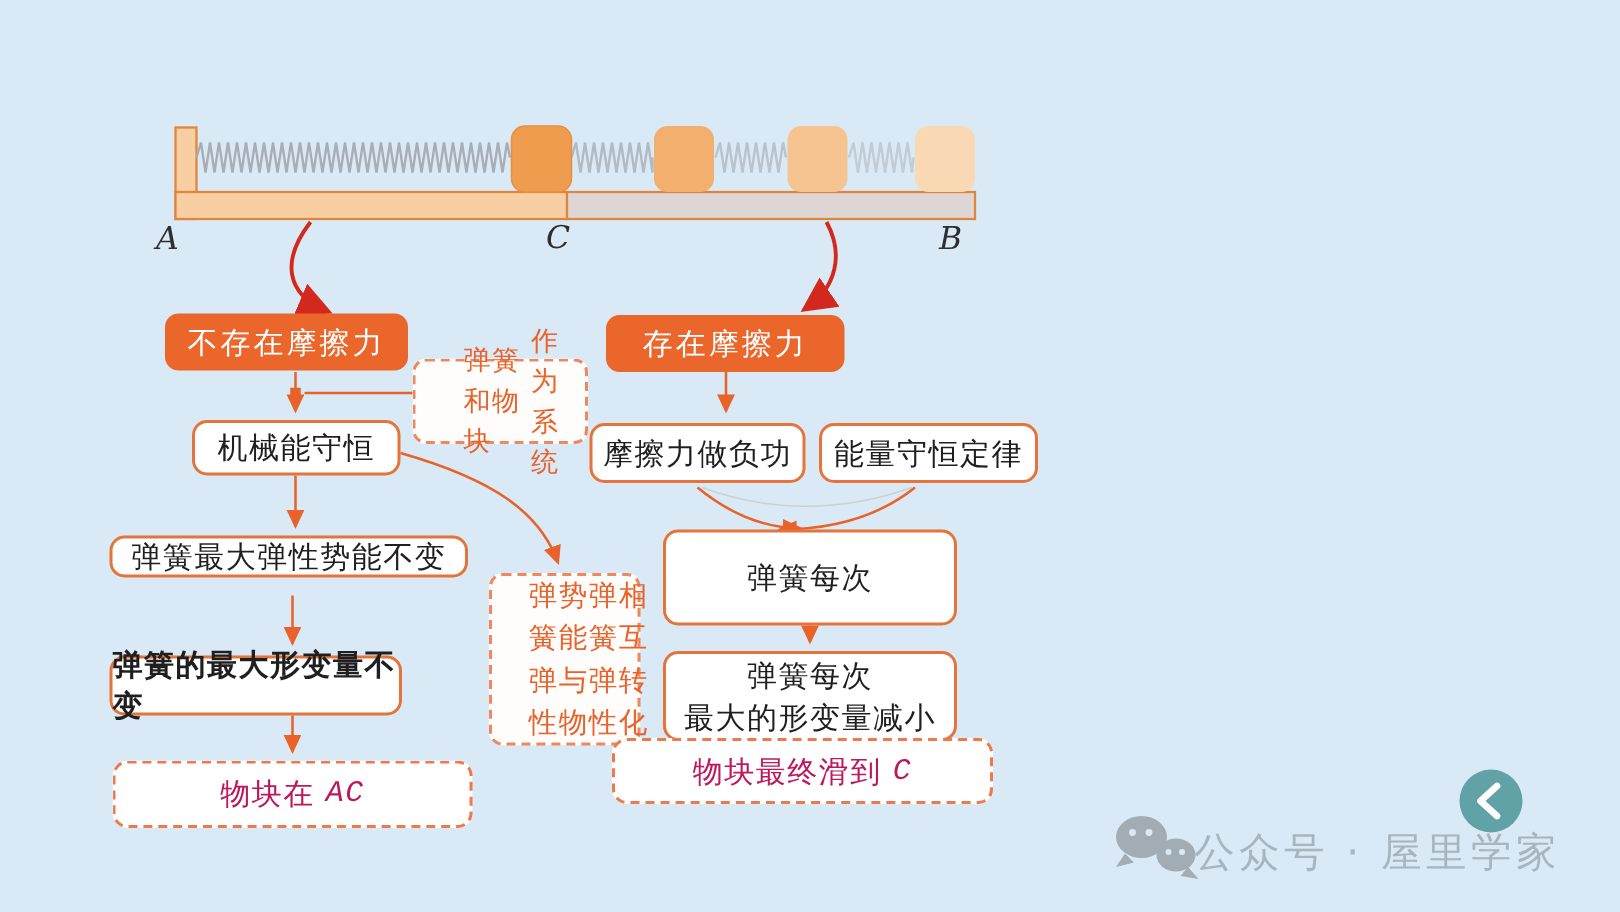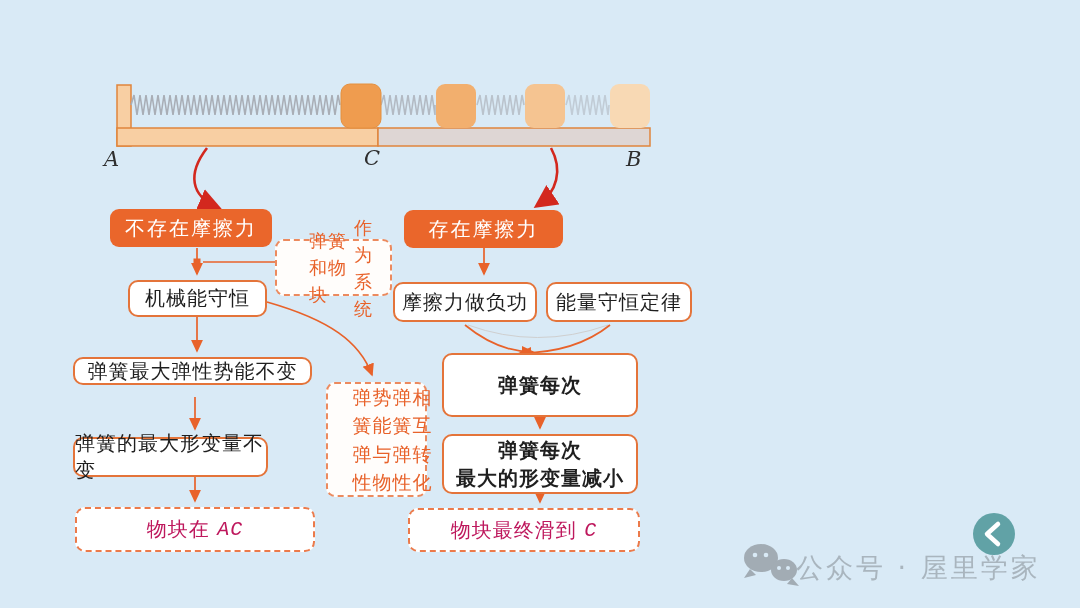--- a/index.html
+++ b/index.html
@@ -14,21 +14,21 @@
   .solid-box{
     background:#EA662B;color:#ffffff;border-radius:9px;
     display:flex;align-items:center;justify-content:center;
     font-size:20px;letter-spacing:2px;font-weight:500;
   }
   .white-box{
     background:#ffffff;border:2px solid #E4743A;border-radius:10px;
     display:flex;align-items:center;justify-content:center;
     font-size:20px;color:#1f1f1f;letter-spacing:1px;
   }
-  .white-box.two{flex-direction:column;line-height:1.4;font-weight:bold;}
+  .white-box.two{flex-direction:column;line-height:1.4;}
   .dashed-note{
     background:#FFFDFB;border:2px dashed #EC8A5E;border-radius:9px;
     color:#E8622A;display:flex;flex-direction:row;
     justify-content:center;align-items:center;
     font-size:18px;line-height:1.5;letter-spacing:1px;font-weight:500;padding-left:32px;
   }
   .dashed-dark{
     background:#ffffff;border:2px dashed #EC7A4A;border-radius:10px;
     display:flex;align-items:center;justify-content:center;
     font-size:20px;color:#be185d;letter-spacing:1px;white-space:pre;
@@ -122,21 +122,21 @@
 </div>
 
 <div class="abs layer white-box" style="left:128px;top:280px;width:139px;height:37px;">机械能守恒</div>
 
 <div class="abs layer white-box" style="left:393px;top:282px;width:144px;height:40px;">摩擦力做负功</div>
 
 <div class="abs layer white-box" style="left:546px;top:282px;width:146px;height:40px;">能量守恒定律</div>
 
 <div class="abs layer white-box" style="left:73px;top:357px;width:239px;height:28px;">弹簧最大弹性势能不变</div>
 
-<div class="abs layer white-box" style="left:73px;top:437px;width:195px;height:40px;">弹簧的最大形变量不变</div>
+<div class="abs layer white-box" style="left:73px;top:437px;width:195px;height:40px;font-weight:bold;">弹簧的最大形变量不变</div>
 
 <div class="abs layer dashed-note" style="left:326px;top:382px;width:101px;height:115px;font-size:19px;">
   <div>弹簧弹性</div>
   <div>势能与物</div>
   <div>弹簧弹性</div>
   <div>相互转化</div>
 </div>
 
 <div class="abs layer white-box two" style="left:442px;top:353px;width:196px;height:64px;">
   <div>弹簧每次</div>
@@ -144,21 +144,21 @@
 
 <div class="abs layer white-box two" style="left:442px;top:434px;width:196px;height:60px;">
   <div>弹簧每次</div>
   <div>最大的形变量减小</div>
 </div>
 
 <div class="abs layer dashed-dark" style="left:75px;top:507px;width:240px;height:45px;">
   <span>物块在 </span><span class="var">AC</span>
 </div>
 
-<div class="abs layer dashed-dark" style="left:408px;top:508px;width:232px;height:44px;">
+<div class="abs layer dashed-dark" style="left:408px;top:492px;width:254px;height:44px;">
   <span>物块最终滑到 </span><span class="var">C</span>
 </div>
 
 <div class="abs badge" style="left:973px;top:513px;">
   <svg width="42" height="42" viewBox="0 0 42 42">
     <polyline points="25,11 14,21 25,31" fill="none" stroke="#ffffff" stroke-width="4.5" stroke-linecap="round" stroke-linejoin="round"></polyline>
   </svg>
 </div>
 
 <div class="abs wm-text" style="left:796px;top:550px;">公众号 · 屋里学家</div>

